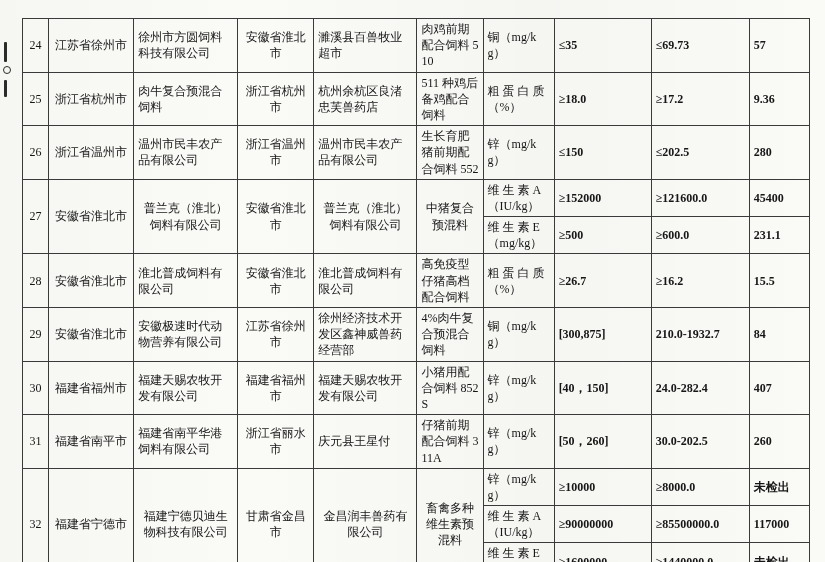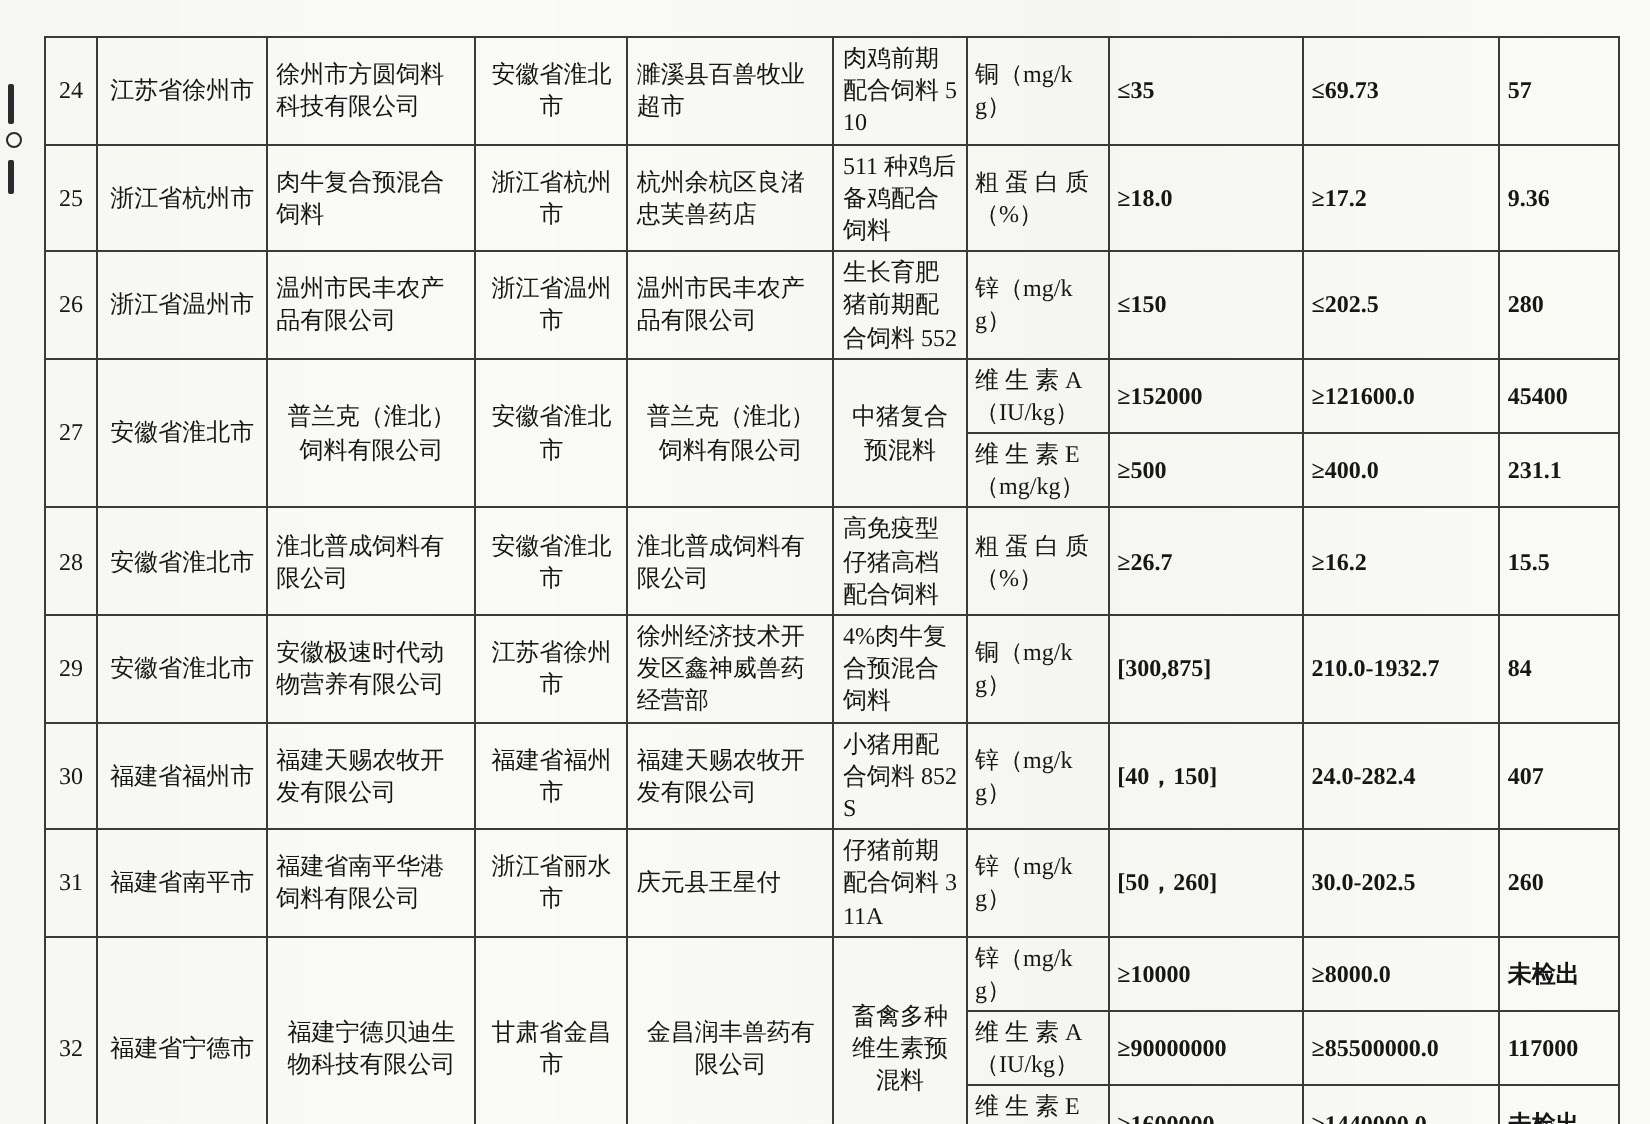--- a/index.html
+++ b/index.html
@@ -144,21 +144,21 @@
         <td class="c-name">维 生 素 A
 （IU/kg）</td>
         <td class="c-standard">≥152000</td>
         <td class="c-allowed">≥121600.0</td>
         <td class="c-measured">45400</td>
       </tr>
       <tr class="center-cells" style="height: 32px;">
         <td class="c-name">维 生 素 E
 （mg/kg）</td>
         <td class="c-standard">≥500</td>
-        <td class="c-allowed">≥400.0</td>
+        <td class="c-allowed">≥600.0</td>
         <td class="c-measured">231.1</td>
       </tr>
       <tr style="height: 50px;">
         <td rowspan="1" class="c-no">28</td>
         <td rowspan="1" class="c-origin">安徽省淮北市</td>
         <td rowspan="1" class="c-producer">淮北普成饲料有限公司</td>
         <td rowspan="1" class="c-sample_region">安徽省淮北市</td>
         <td rowspan="1" class="c-sample_site">淮北普成饲料有限公司</td>
         <td rowspan="1" class="c-product">高免疫型仔猪高档配合饲料</td>
         <td class="c-name">粗 蛋 白 质

